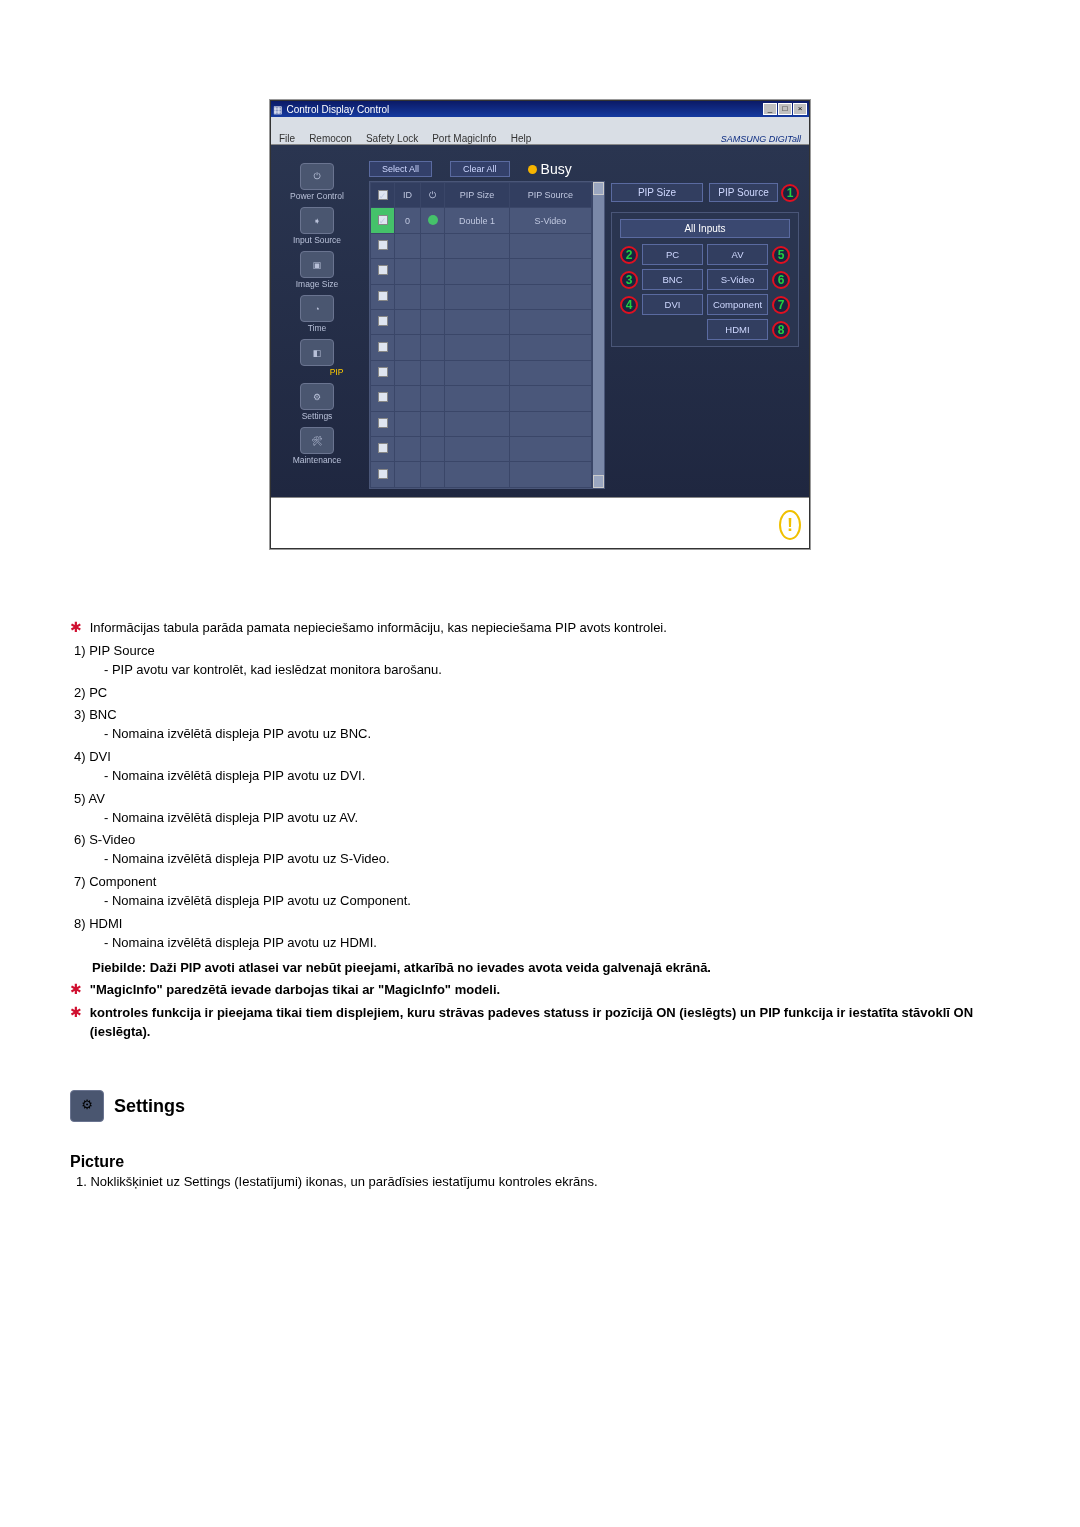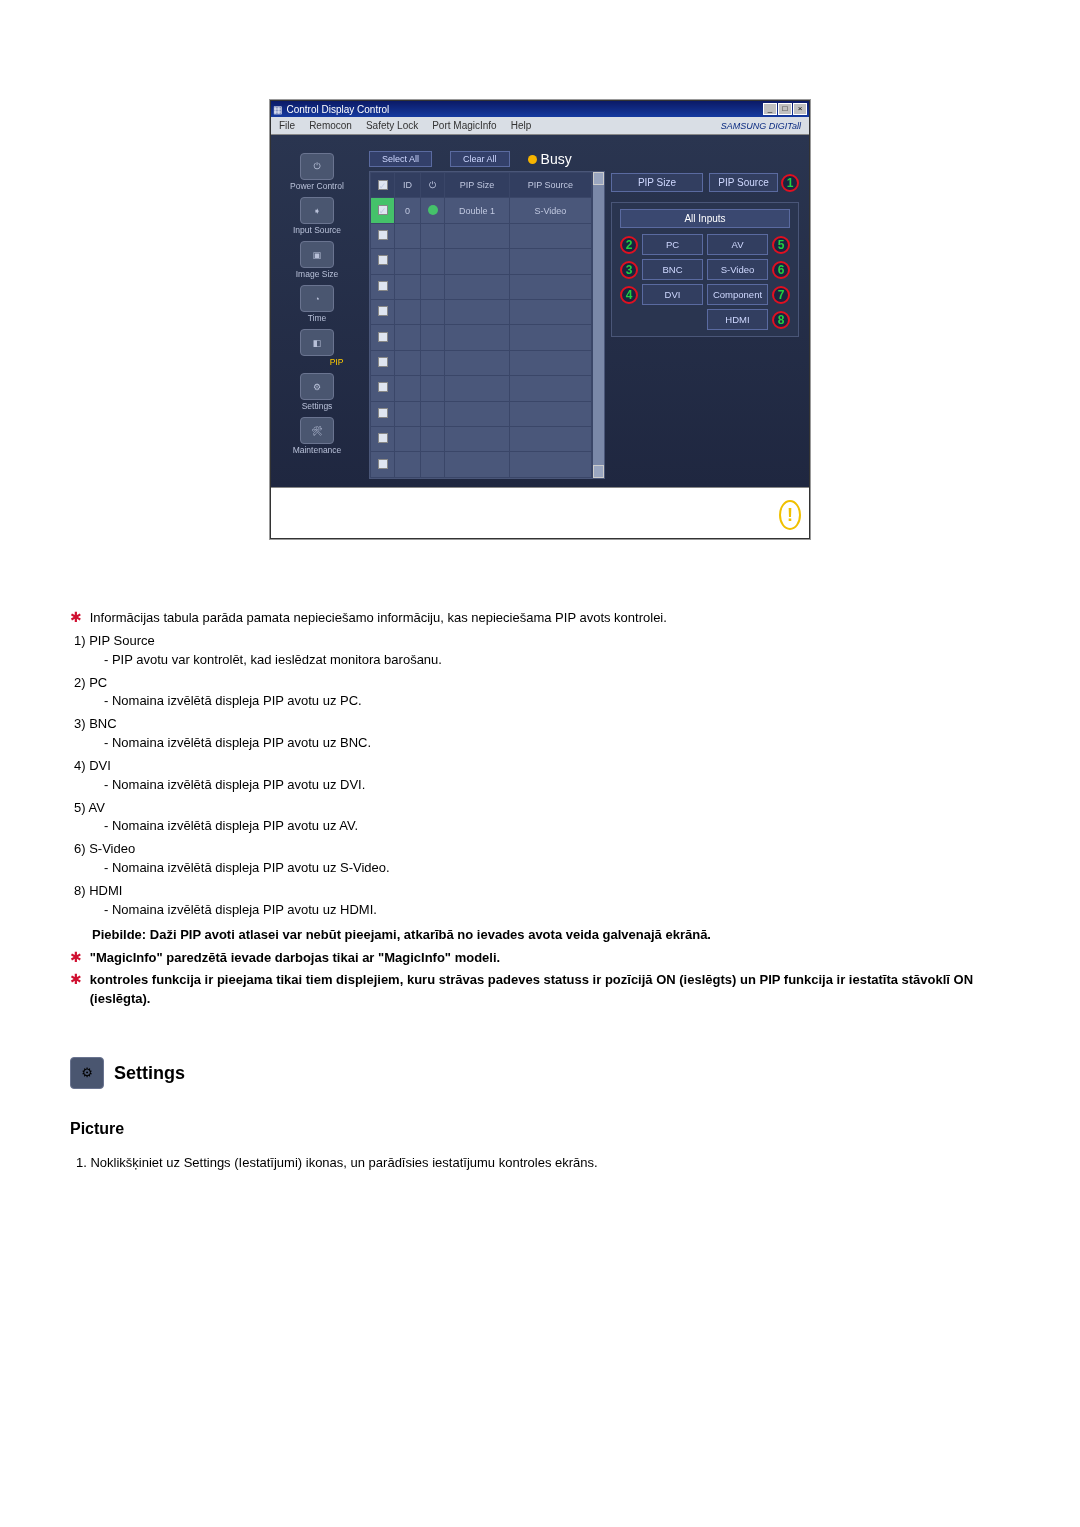--- a/index.html
+++ b/index.html
@@ -38,23 +38,23 @@
     border: 1px solid #fff;
     font-size: 8px;
     line-height: 10px;
     text-align: center;
     color: #000;
   }
   .menubar {
     background: #d9dee5;
     color: #333;
     font-size: 10px;
-    height: 18px;
-    display: flex;
-    align-items: center;
+    height: 28px;
+    display: flex;
+    align-items: flex-end;
     gap: 14px;
     padding: 0 8px;
     border-bottom: 1px solid #888;
   }
   .menubar .brand {
     margin-left: auto;
     font-style: italic;
     font-size: 9px;
     color: #0a2a80;
   }
@@ -251,21 +251,21 @@
     margin-bottom: 28px;
   }
   .settings-icon {
     width: 34px; height: 32px;
     background: #4a5670;
     border-radius: 4px;
     border: 1px solid #6a7490;
     display: flex; align-items: center; justify-content: center;
   }
   .settings-title { font-size: 18px; font-weight: bold; }
-  .picture-title { font-size: 16px; font-weight: bold; margin-bottom: 14px; }
+  .picture-title { font-size: 16px; font-weight: bold; }
 </style>
 </head>
 <body>
 
 <div class="app-window">
   <div class="titlebar">
     <div class="titlebar-left">
       <span>▦</span>
       <span>Control Display Control</span>
     </div>
@@ -476,41 +476,45 @@
   </div>
 
   <div class="numitem">
     <span>1)</span>
     <span>PIP Source</span>
     <div class="desc">- PIP avotu var kontrolēt, kad ieslēdzat monitora barošanu.</div>
   </div>
   <div class="numitem">
     <span>2)</span>
     <span>PC</span>
-    <div class="desc">- Nomaina izvēlētā displeja PIP avotu uz PC.</div>
   </div>
   <div class="numitem">
     <span>3)</span>
     <span>BNC</span>
     <div class="desc">- Nomaina izvēlētā displeja PIP avotu uz BNC.</div>
   </div>
   <div class="numitem">
     <span>4)</span>
     <span>DVI</span>
     <div class="desc">- Nomaina izvēlētā displeja PIP avotu uz DVI.</div>
   </div>
   <div class="numitem">
     <span>5)</span>
     <span>AV</span>
     <div class="desc">- Nomaina izvēlētā displeja PIP avotu uz AV.</div>
   </div>
   <div class="numitem">
     <span>6)</span>
     <span>S-Video</span>
     <div class="desc">- Nomaina izvēlētā displeja PIP avotu uz S-Video.</div>
+  </div>
+  <div class="numitem">
+    <span>7)</span>
+    <span>Component</span>
+    <div class="desc">- Nomaina izvēlētā displeja PIP avotu uz Component.</div>
   </div>
   <div class="numitem">
     <span>8)</span>
     <span>HDMI</span>
     <div class="desc">- Nomaina izvēlētā displeja PIP avotu uz HDMI.</div>
   </div>
 
   <div class="bold" style="margin:6px 0 4px 22px">Piebilde: Daži PIP avoti atlasei var nebūt pieejami, atkarībā no ievades avota veida galvenajā ekrānā.</div>
 
   <div class="star-line">

